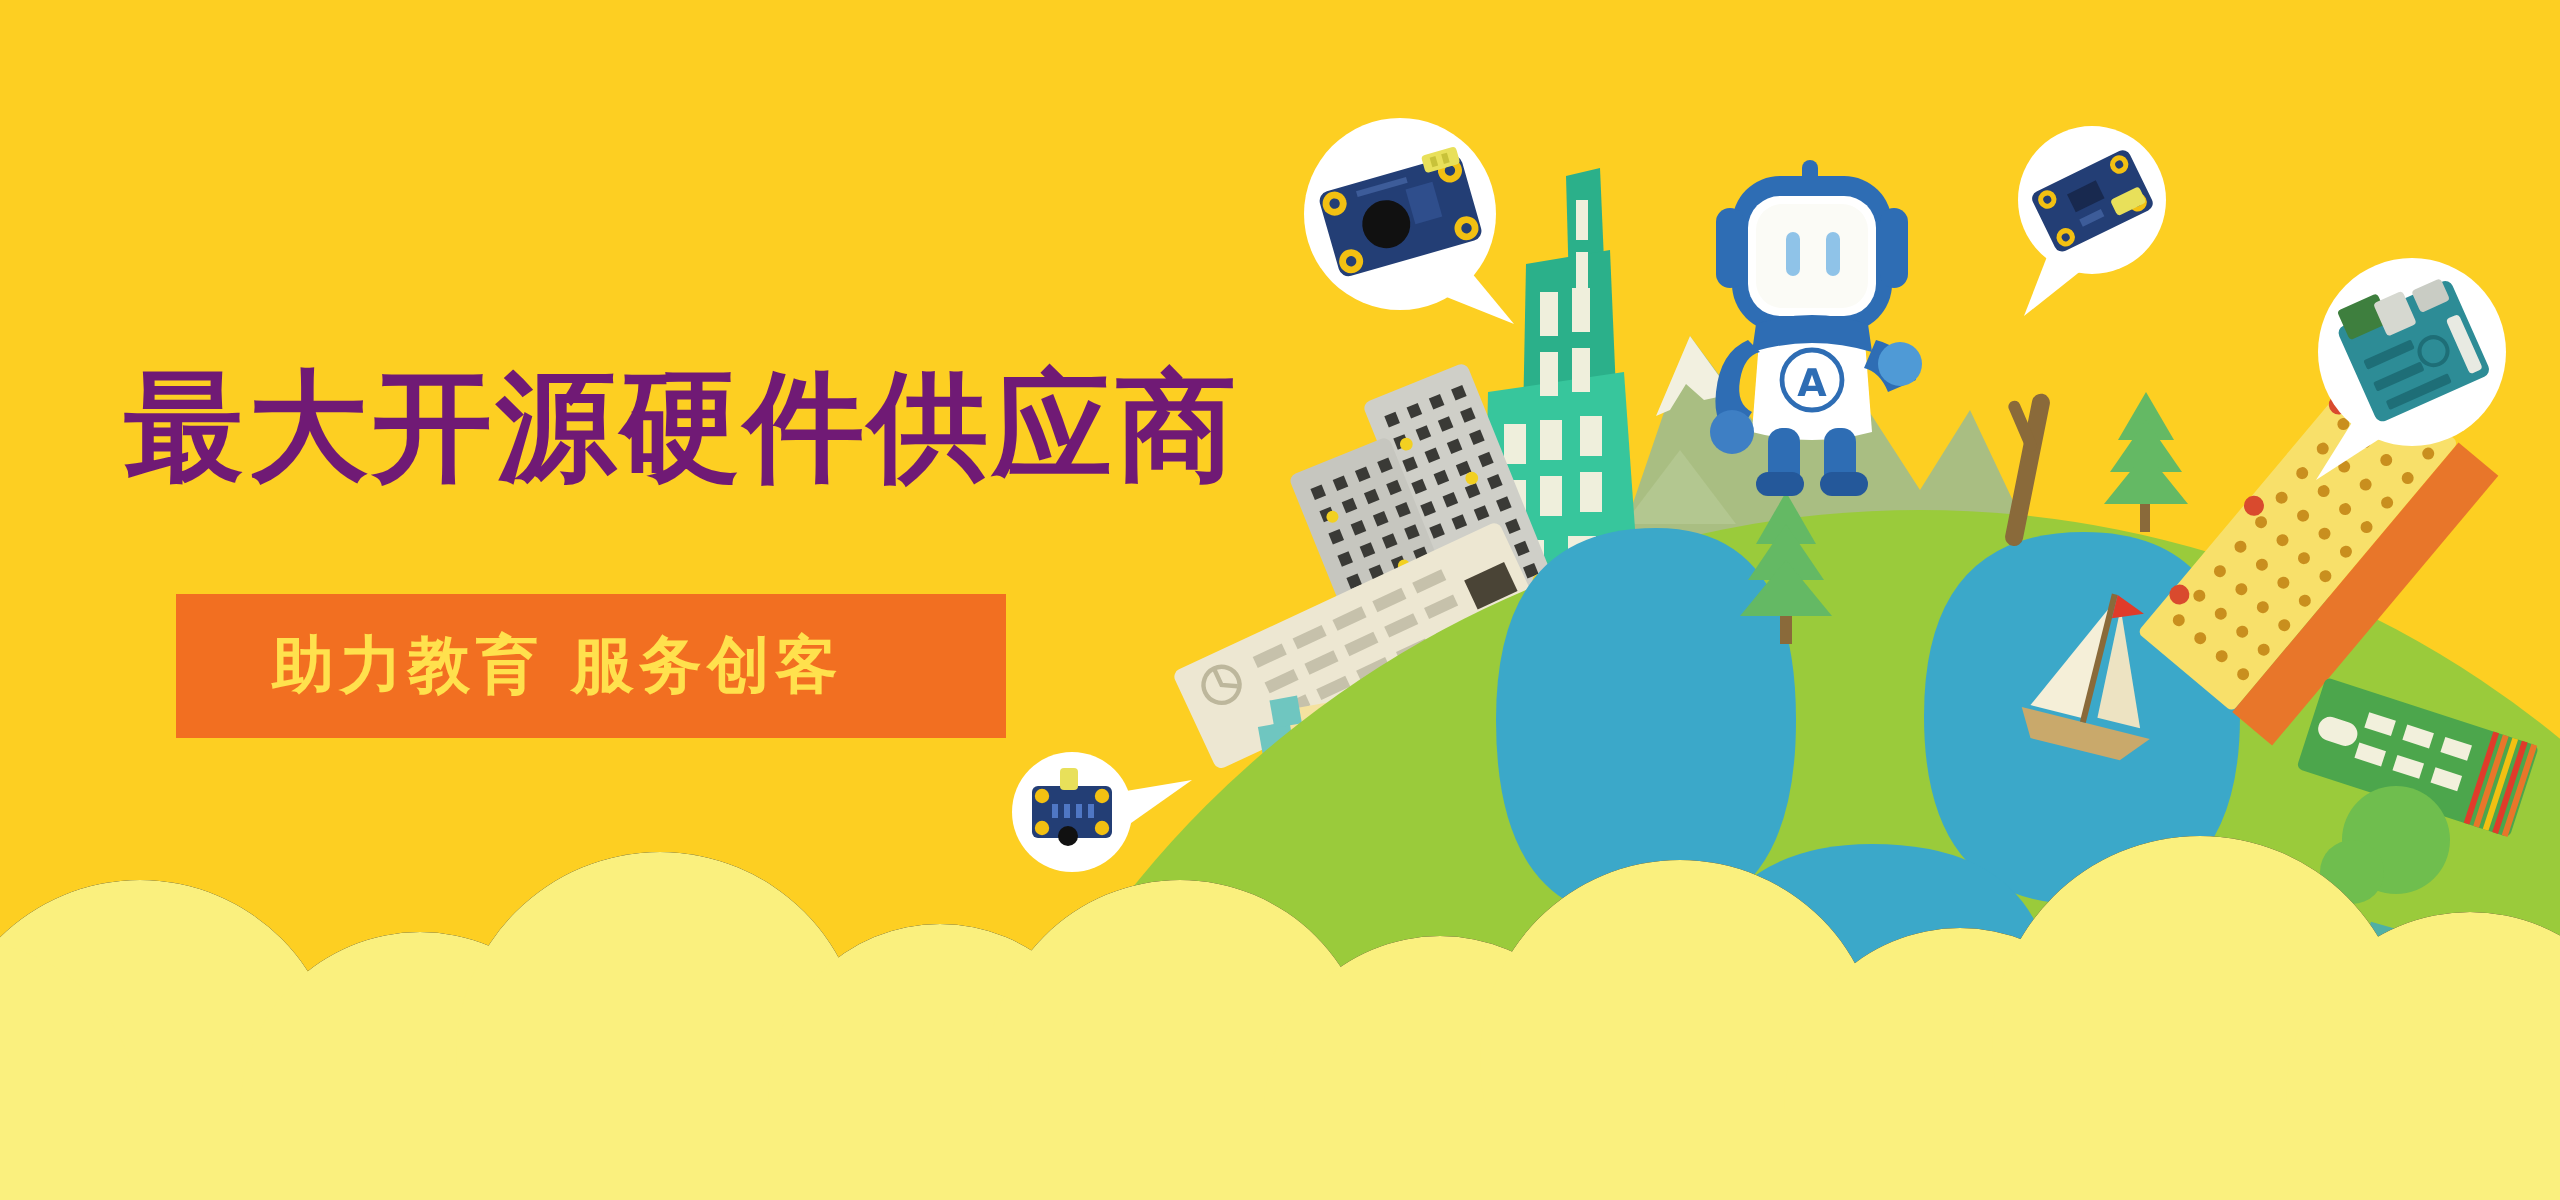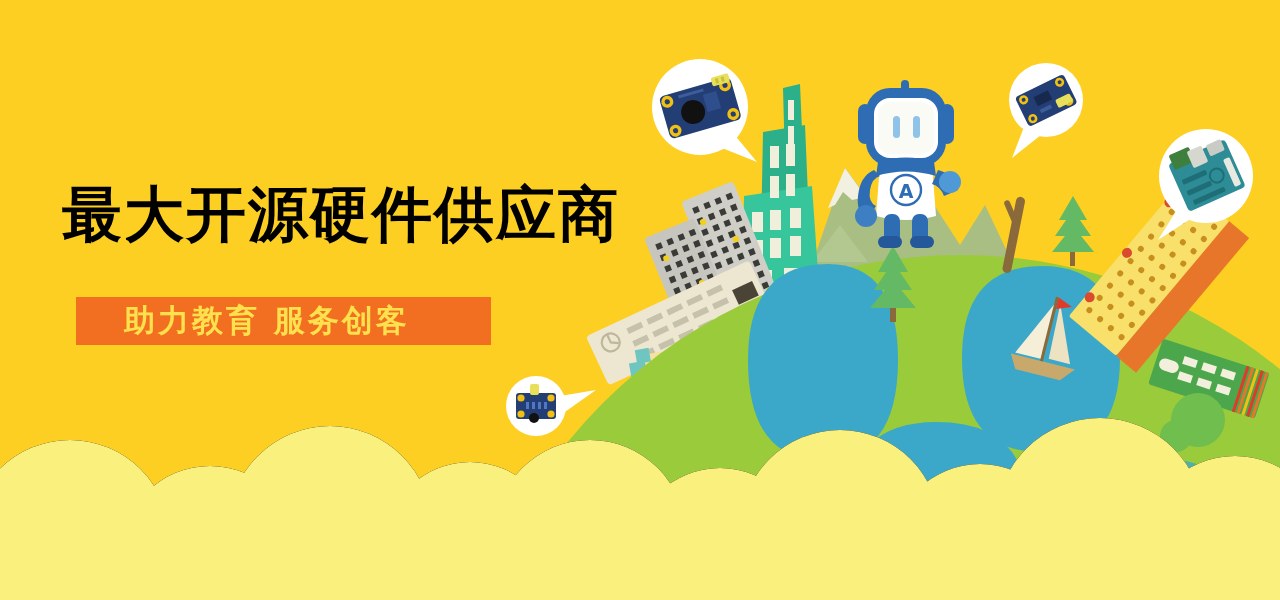--- a/index.html
+++ b/index.html
@@ -15,26 +15,26 @@
   }
   .layer{position:absolute;left:0;top:0;width:1280px;height:600px;}
   svg{display:block;}
 
   
   #text-block{
     position:absolute;left:62px;top:183px;width:560px;
   }
   #headline{
     font-size:60px;line-height:1.05;font-weight:bold;
-    color:#000000;letter-spacing:2px;white-space:nowrap;
+    color:#701a75;letter-spacing:2px;white-space:nowrap;
     font-family:"DejaVu Sans","Liberation Sans",sans-serif;
   }
   #subtitle-bar{
-    position:absolute;left:76px;top:297px;
-    width:415px;height:48px;background:#F26F21;
+    position:absolute;left:88px;top:297px;
+    width:415px;height:72px;background:#F26F21;
     display:flex;align-items:center;
   }
   #subtitle{
     color:#FFE14D;font-size:31px;font-weight:bold;letter-spacing:3px;
     margin-left:48px;white-space:nowrap;
     font-family:"DejaVu Sans","Liberation Sans",sans-serif;
   }
 </style>
 </head>
 <body>

